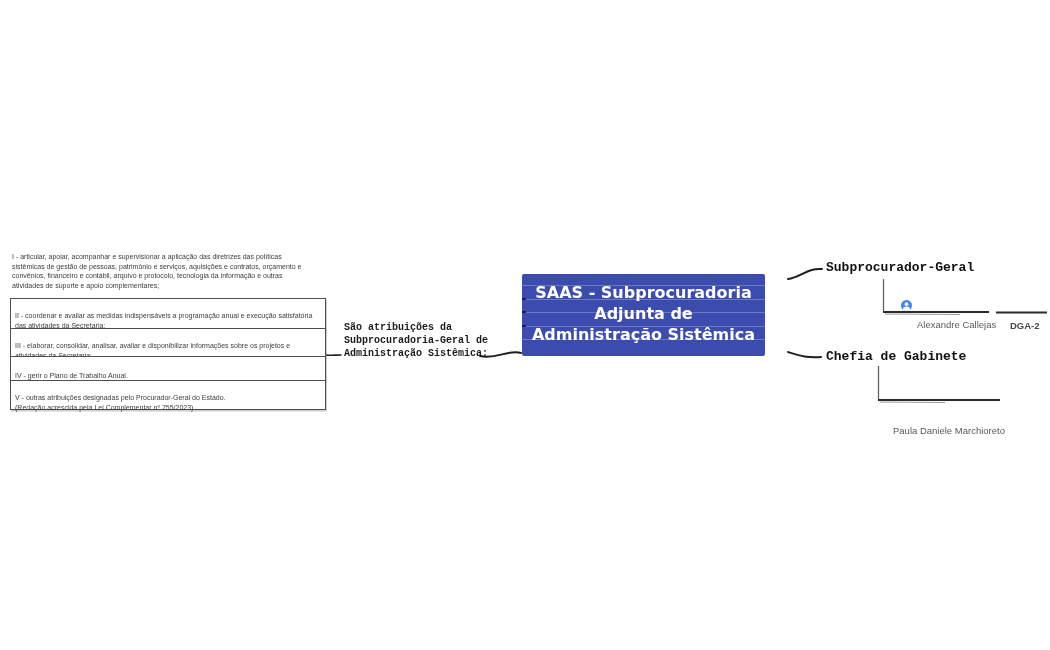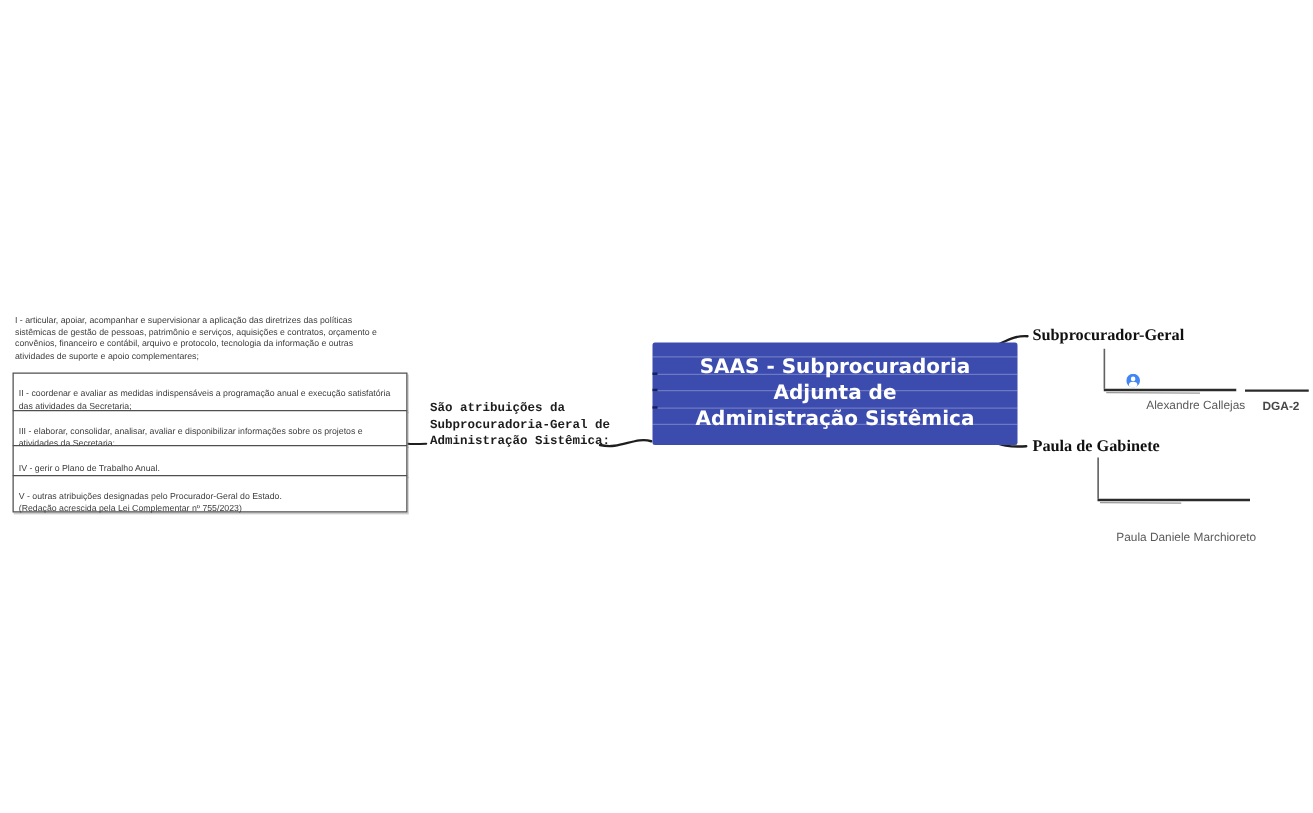--- a/index.html
+++ b/index.html
@@ -29,34 +29,34 @@
   
   .branch-label {
     position:absolute; left:344px; top:321px; width:150px;
     font-family:Liberation Mono, monospace;
     font-weight:bold; font-size:10px; line-height:13px; color:#1d1d1d;
     white-space:pre-line;
   }
 
   
   .root-node {
-    position:absolute; left:522px; top:274px; width:292px; height:82px;
+    position:absolute; left:522px; top:274px; width:243px; height:82px;
     background:#3c4bae; border-radius:2px; cursor:pointer;
   }
   .root-node .rule { position:absolute; left:0; width:100%; height:1px; background:rgba(255,255,255,.26); }
   .root-node .stub { position:absolute; left:0; width:4px; height:2px; background:#15205e; }
   .root-title {
     position:relative; display:block; padding-top:8px; text-align:center;
     font-family:"DejaVu Sans", sans-serif; font-weight:bold;
     font-size:16px; line-height:21px; color:#ffffff; white-space:pre-line;
   }
 
   
   .node-title {
-    position:absolute; font-family:Liberation Serif, serif; font-weight:bold;
+    position:absolute; font-family:Liberation Mono, monospace; font-weight:bold;
     font-size:13px; color:#111111; cursor:pointer; white-space:nowrap;
   }
   .t-subproc { left:826px; top:260px; }
   .t-chefia  { left:826px; top:349px; }
 
   
   .person-name {
     position:absolute; font-size:9.5px; color:#5a5a5a; white-space:nowrap; cursor:pointer;margin-top:20px;
   }
   .p-alexandre { left:917px; top:299px; }
@@ -139,16 +139,16 @@
       <circle cx="12" cy="12" r="12" fill="#4285f4"></circle>
       <g clip-path="url(#avclip)">
         <circle cx="12" cy="9" r="4" fill="#ffffff"></circle>
         <ellipse cx="12" cy="20" rx="7.5" ry="6" fill="#ffffff"></ellipse>
       </g>
     </svg>
   </span>
   <div class="person-name p-alexandre">Alexandre Callejas</div>
   <div class="person-name p-dga">DGA-2</div>
 
-  <div class="node-title t-chefia">Paula de Gabinete</div>
+  <div class="node-title t-chefia">Chefia de Gabinete</div>
   <div class="person-name p-paula">Paula Daniele Marchioreto</div>
 
 </div>
 
 </body></html>

